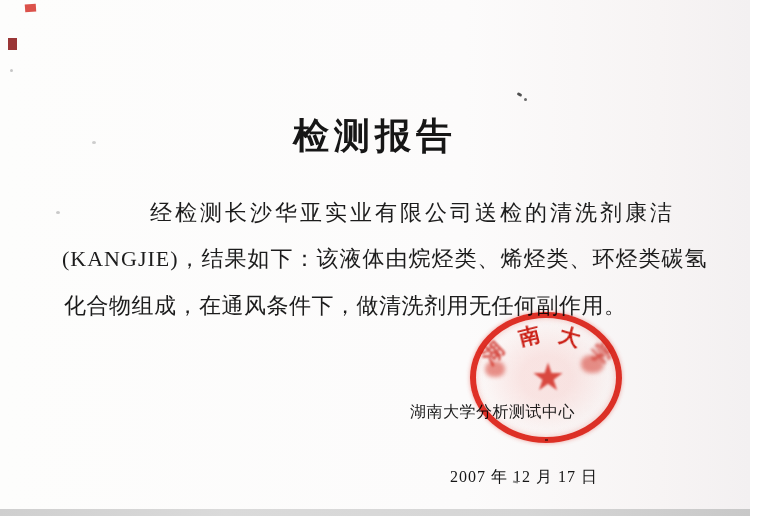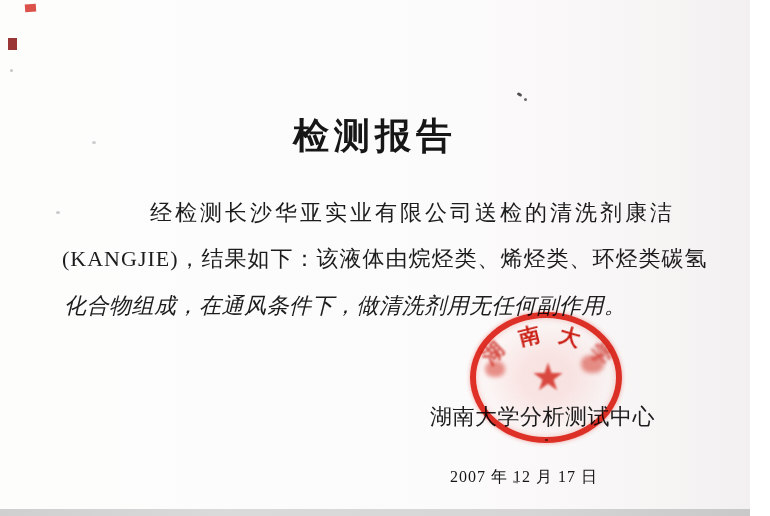--- a/index.html
+++ b/index.html
@@ -24,24 +24,24 @@
     color:#161616;
   }
   .bodyline{
     position:absolute;
     font-size:22px;
     color:#1c1c1c;
     white-space:nowrap;
   }
   .line1{left:150px;top:176px;letter-spacing:3px;}
   .line2{left:62px;top:222px;letter-spacing:1px;}
-  .line3{left:64px;top:269px;letter-spacing:0.5px;font-style:italic;}
+  .line3{left:64px;top:269px;letter-spacing:0.5px;}
   .signature{
-    position:absolute;left:430px;top:363px;
-    font-size:22px;letter-spacing:0.5px;color:#1d1d1d;
+    position:absolute;left:410px;top:363px;
+    font-size:16px;letter-spacing:0.5px;color:#1d1d1d;
     z-index:3;mix-blend-mode:multiply;white-space:nowrap;margin-top:39px;
   }
   .date{
     position:absolute;left:450px;top:451px;
     font-size:16px;color:#161616;letter-spacing:1px;white-space:nowrap;
   }
   
   .stamp{
     position:absolute;left:470px;top:312px;width:152px;height:131px;
     box-sizing:border-box;

